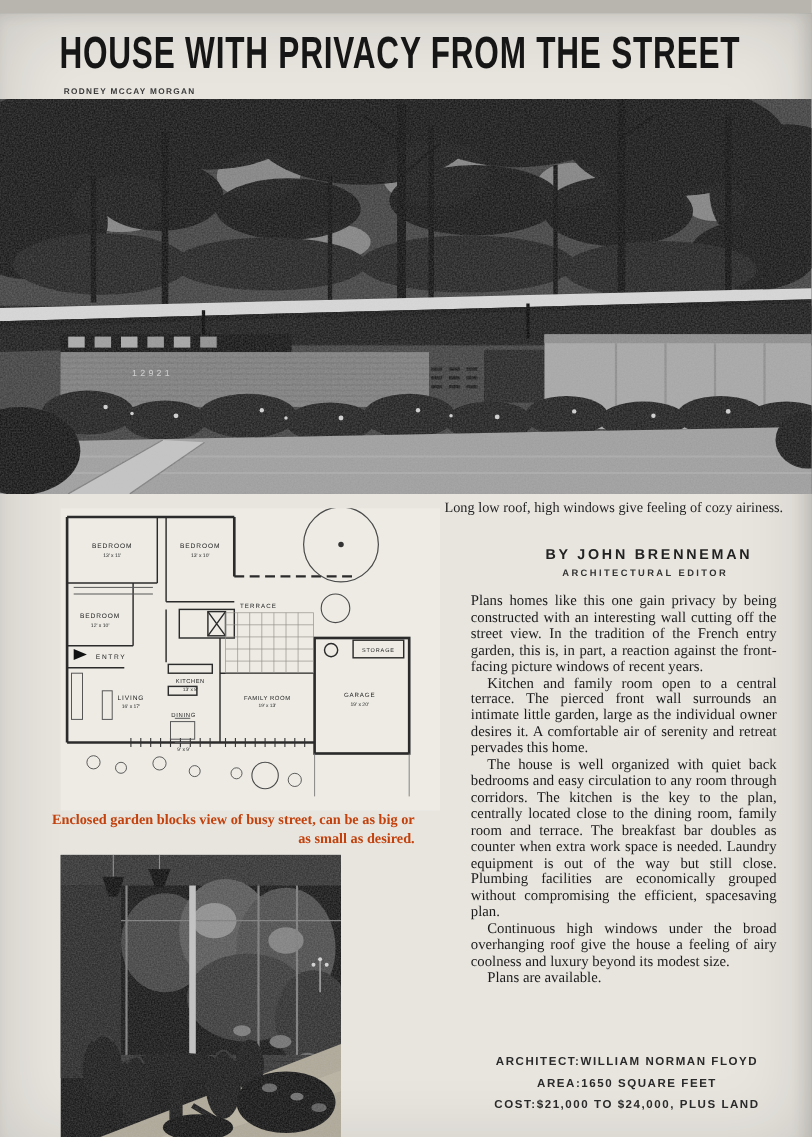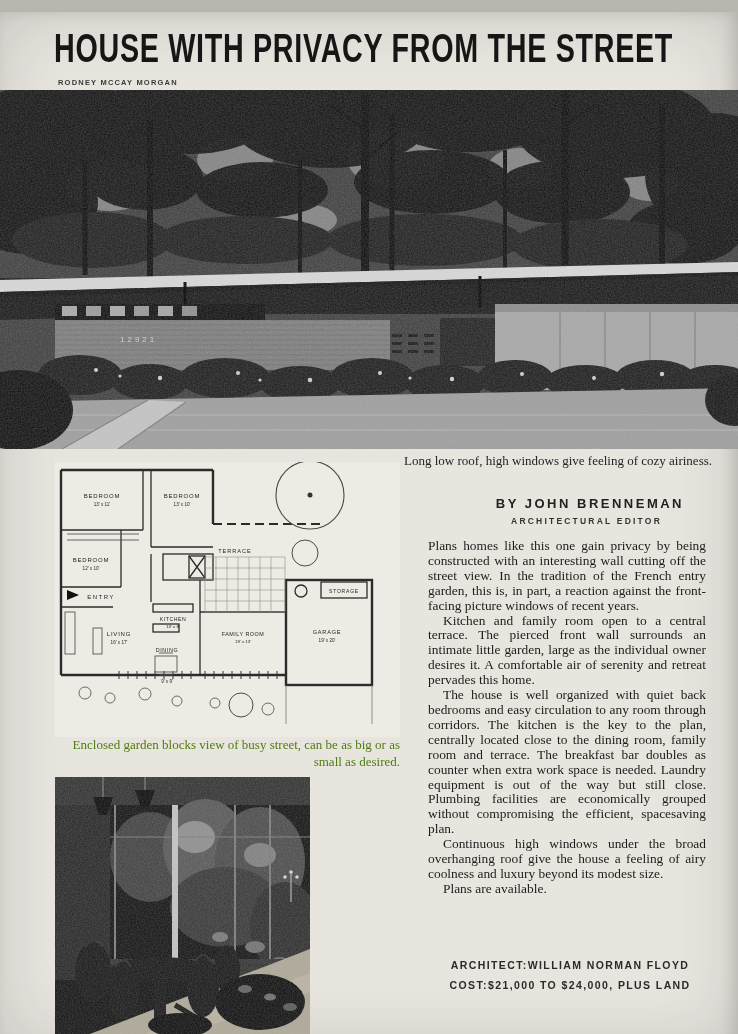--- a/index.html
+++ b/index.html
@@ -23,22 +23,22 @@
   
   .main-photo{position:absolute;left:0;top:78px;width:738px;height:359px;}
   .interior-photo{position:absolute;left:55px;top:765px;width:255px;height:257px;}
   .photo-caption{
     position:absolute;left:400px;top:441px;width:312px;text-align:right;
     font-family:"Liberation Serif",serif;font-size:13px;color:#242424;
   }
   
   .plan{position:absolute;left:55px;top:450px;width:345px;height:275px;}
   .plan-caption{
-    position:absolute;left:68px;top:724px;width:332px;text-align:right;
-    font-family:"Liberation Serif",serif;font-size:13px;line-height:17px;color:#4d7c0f;
+    position:absolute;left:45px;top:724px;width:332px;text-align:right;
+    font-family:"Liberation Serif",serif;font-size:13px;line-height:17px;color:#c2410c;font-weight:bold;
   }
   
   .byline{position:absolute;left:442px;top:484px;width:242px;text-align:right;color:#222;}
   .byline .author{font-size:13px;letter-spacing:2.5px;font-weight:bold;}
   .byline .role{font-size:8.5px;letter-spacing:2.2px;font-weight:bold;margin-top:5px;padding-right:22px;color:#333;}
   
   .article{
     position:absolute;left:428px;top:527px;width:278px;
     font-family:"Liberation Serif",serif;font-size:13.4px;line-height:14.9px;
     text-align:justify;color:#1c1c1c;
@@ -376,18 +376,22 @@
       <rect width="255" height="257" fill="#ffffff" filter="url(#grainI)" opacity=".5"></rect>
     </svg>
   </div>
 
   <div class="specs">
     <div class="spec-row">
       <span class="l">ARCHITECT:</span>
       <span class="v">WILLIAM NORMAN FLOYD</span>
     </div>
     <div class="spec-row">
+      <span class="l">AREA:</span>
+      <span class="v">1650 SQUARE FEET</span>
+    </div>
+    <div class="spec-row">
       <span class="l">COST:</span>
       <span class="v">$21,000 TO $24,000, PLUS LAND</span>
     </div>
   </div>
 
 </div>
 
 </body></html>

